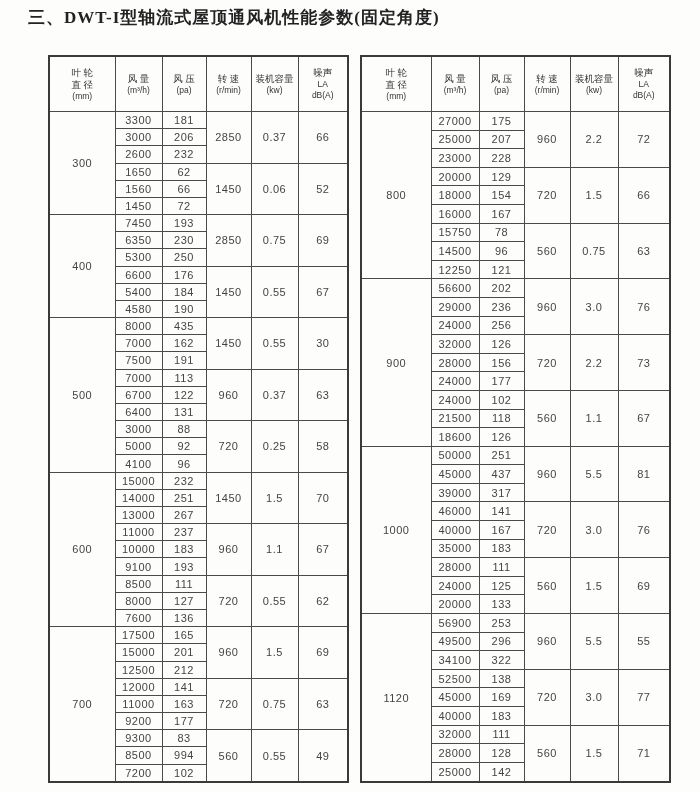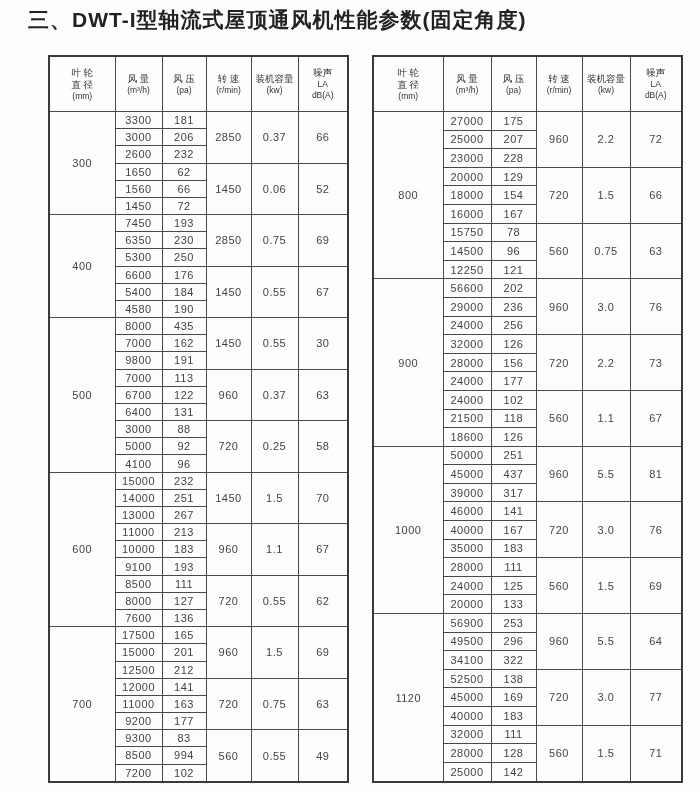--- a/index.html
+++ b/index.html
@@ -7,31 +7,32 @@
     width:700px;height:792px;
     background:#fdfdfc;
     font-family:"Liberation Sans","DejaVu Sans",sans-serif;
     color:#3a3a3a;
     position:relative;
     overflow:hidden;
   }
   .page-title{
     position:absolute;
     left:28px;top:6px;
-    font-size:21px;
+    font-size:17px;
     font-weight:bold;
     color:#222;
     letter-spacing:1px;
     white-space:nowrap;
+    font-family:Liberation Serif, serif;
   }
   .tables-wrap{
     position:absolute;
     left:48px;top:55px;
     display:flex;
-    gap:23px;
+    gap:11px;
   }
   table.perf{
     border-collapse:collapse;
     table-layout:fixed;
     height:728px;
     background:#fdfdfc;
   }
   table.perf td, table.perf th{
     border:1px solid #4a4a4a;
     padding:0;
@@ -169,21 +170,21 @@
           <td>435</td>
           <td rowspan="3">1450</td>
           <td rowspan="3">0.55</td>
           <td rowspan="3">30</td>
         </tr>
         <tr>
           <td>7000</td>
           <td>162</td>
         </tr>
         <tr>
-          <td>9800</td>
+          <td>7500</td>
           <td>191</td>
         </tr>
         <tr>
           <td>7000</td>
           <td>113</td>
           <td rowspan="3">960</td>
           <td rowspan="3">0.37</td>
           <td rowspan="3">63</td>
         </tr>
         <tr>
@@ -220,21 +221,21 @@
         <tr>
           <td>14000</td>
           <td>251</td>
         </tr>
         <tr>
           <td>13000</td>
           <td>267</td>
         </tr>
         <tr>
           <td>11000</td>
-          <td>213</td>
+          <td>237</td>
           <td rowspan="3">960</td>
           <td rowspan="3">1.1</td>
           <td rowspan="3">67</td>
         </tr>
         <tr>
           <td>10000</td>
           <td>183</td>
         </tr>
         <tr>
           <td>9100</td>
@@ -480,21 +481,21 @@
         <tr>
           <td>20000</td>
           <td>133</td>
         </tr>
         <tr>
           <td rowspan="9">1120</td>
           <td>56900</td>
           <td>253</td>
           <td rowspan="3">960</td>
           <td rowspan="3">5.5</td>
-          <td rowspan="3">64</td>
+          <td rowspan="3">55</td>
         </tr>
         <tr>
           <td>49500</td>
           <td>296</td>
         </tr>
         <tr>
           <td>34100</td>
           <td>322</td>
         </tr>
         <tr>

